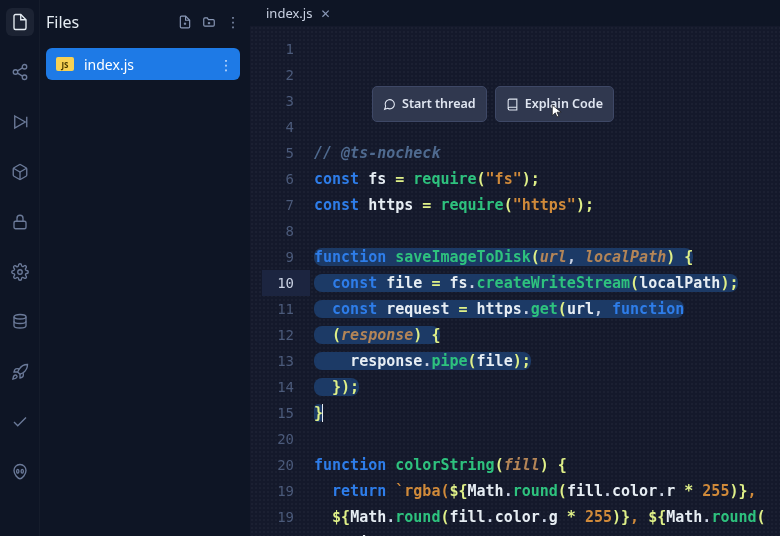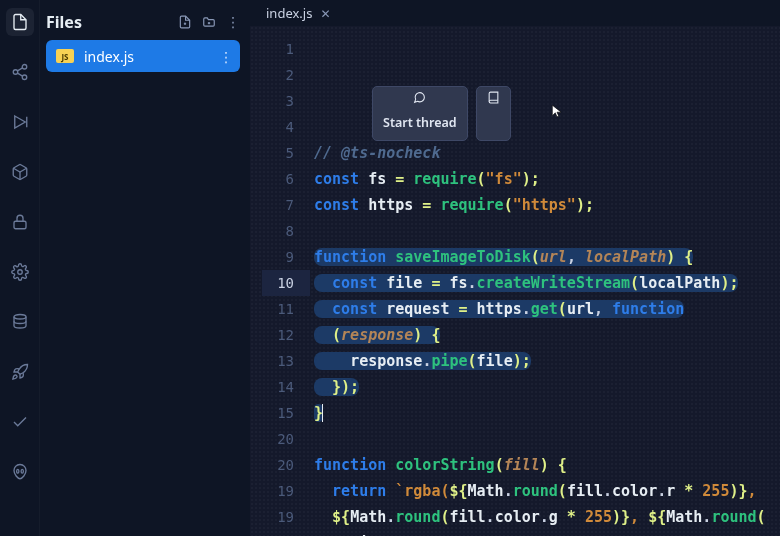--- a/index.html
+++ b/index.html
@@ -38,24 +38,24 @@
   .sidebar {
     width: 210px;
     background: #0e1525;
     padding: 6px 10px 0 6px;
   }
   .sidebar-header {
     display: flex; align-items: center; justify-content: space-between;
     height: 32px;
     color: #e6edf3;
   }
-  .sidebar-title { font-size: 16px; font-weight: 700; font-family: system-ui, sans-serif; }
+  .sidebar-title { font-size: 16px; font-weight: 400; font-family: system-ui, sans-serif; }
   .sidebar-actions { display: flex; gap: 10px; color: #8a99b8; }
   .sidebar-actions .sa-item { width: 14px; height: 14px; display:flex; align-items:center; justify-content:center; }
-  .file-tree { margin-top: 2px; }
+  .file-tree { margin-top: 10px; }
   .file-item {
     display: flex; align-items: center;
     height: 32px;
     border-radius: 6px;
     padding: 0 6px 0 10px;
     gap: 10px;
     color: #fff;
     font-family: system-ui, sans-serif;
     font-size: 14px;
   }
@@ -146,21 +146,21 @@
     z-index: 10;
   }
   .fbtn {
     background: #30384f;
     border: 1px solid #3e4866;
     color: #e0e6f1;
     border-radius: 5px;
     padding: 4px 10px;
     font-family: system-ui, sans-serif;
     font-size: 12.5px;
-    display: flex; align-items: center; gap: 6px; flex-direction: column;
+    display: flex; align-items: center; gap: 6px;
   }
   .fbtn svg { width: 13px; height: 13px; stroke: currentColor; fill:none; stroke-width:2; }
   .cursor-ptr {
     position: absolute;
     top: 76px; left: 240px;
     z-index: 11;
     width: 14px; height: 18px;
   }
 </style>
 </head>
@@ -306,20 +306,21 @@
             <svg viewBox="0 0 24 24">
                 <path d="M21 11.5a8.4 8.4 0 0 1-8.5 8.5 8.5 8.5 0 0 1-4-.9L3 21l1.9-5.6A8.5 8.5 0 1 1 21 11.5z"></path>
               </svg>
             <span>Start thread</span>
           </div>
           <div class="fbtn">
             <svg viewBox="0 0 24 24">
                 <path d="M4 19.5A2.5 2.5 0 0 1 6.5 17H20"></path>
                 <path d="M6.5 2H20v20H6.5A2.5 2.5 0 0 1 4 19.5v-15A2.5 2.5 0 0 1 6.5 2z"></path>
               </svg>
+            <span>Explain Code</span>
           </div>
         </div>
         <svg class="cursor-ptr" viewBox="0 0 24 24">
             <path fill="#fff" stroke="#000" stroke-width="1" d="M4 2l0 18 5-5 3 7 3-1-3-7 7 0z"></path>
           </svg>
       <div class="row"><span class="c-comment">// @ts-nocheck</span></div><div class="row"><span class="c-kw">const </span><span class="c-name">fs</span><span class="c-punc"> = </span><span class="c-fn">require</span><span class="c-punc">(</span><span class="c-str">"fs"</span><span class="c-punc">);</span></div><div class="row"><span class="c-kw">const </span><span class="c-name">https</span><span class="c-punc"> = </span><span class="c-fn">require</span><span class="c-punc">(</span><span class="c-str">"https"</span><span class="c-punc">);</span></div><div class="row"></div><div class="row"><span class="sel"><span class="c-kw">function </span><span class="c-fn">saveImageToDisk</span><span class="c-punc">(</span><span class="c-param">url</span><span class="c-punc2">, </span><span class="c-param">localPath</span><span class="c-punc">) </span><span class="c-op">{</span></span></div><div class="row"><span class="sel"><span>  </span><span class="c-kw">const </span><span class="c-name">file</span><span class="c-punc"> = </span><span class="c-name">fs</span><span class="c-punc2">.</span><span class="c-fn">createWriteStream</span><span class="c-punc">(</span><span class="c-name">localPath</span><span class="c-punc">);</span></span></div><div class="row"><span class="sel"><span>  </span><span class="c-kw">const </span><span class="c-name">request</span><span class="c-punc"> = </span><span class="c-name">https</span><span class="c-punc2">.</span><span class="c-fn">get</span><span class="c-punc">(</span><span class="c-name">url</span><span class="c-punc2">, </span><span class="c-kw">function</span></span></div><div class="row"><span class="sel"><span>  </span><span class="c-punc">(</span><span class="c-param">response</span><span class="c-punc">) </span><span class="c-op">{</span></span></div><div class="row"><span class="sel"><span>    </span><span class="c-name">response</span><span class="c-punc2">.</span><span class="c-fn">pipe</span><span class="c-punc">(</span><span class="c-name">file</span><span class="c-punc">);</span></span></div><div class="row"><span class="sel"><span>  </span><span class="c-op">}</span><span class="c-punc">);</span></span></div><div class="row"><span class="sel"><span class="c-op">}</span><span class="caret"></span></span></div><div class="row"></div><div class="row"><span class="c-kw">function </span><span class="c-fn">colorString</span><span class="c-punc">(</span><span class="c-param">fill</span><span class="c-punc">) </span><span class="c-op">{</span></div><div class="row"><span>  </span><span class="c-kw">return </span><span class="c-str">`rgba(</span><span class="c-op">${</span><span class="c-name">Math</span><span class="c-punc2">.</span><span class="c-fn">round</span><span class="c-punc">(</span><span class="c-name">fill</span><span class="c-punc2">.</span><span class="c-name">color</span><span class="c-punc2">.</span><span class="c-name">r</span><span class="c-punc"> * </span><span class="c-num">255</span><span class="c-punc">)</span><span class="c-op">}</span><span class="c-str">,</span></div><div class="row"><span>  </span><span class="c-op">${</span><span class="c-name">Math</span><span class="c-punc2">.</span><span class="c-fn">round</span><span class="c-punc">(</span><span class="c-name">fill</span><span class="c-punc2">.</span><span class="c-name">color</span><span class="c-punc2">.</span><span class="c-name">g</span><span class="c-punc"> * </span><span class="c-num">255</span><span class="c-punc">)</span><span class="c-op">}</span><span class="c-str">, </span><span class="c-op">${</span><span class="c-name">Math</span><span class="c-punc2">.</span><span class="c-fn">round</span><span class="c-punc">(</span></div><div class="row"><span>    </span><span class="c-name">fill</span><span class="c-punc2">.</span><span class="c-name">color</span><span class="c-punc2">.</span><span class="c-name">b</span><span class="c-punc"> * </span><span class="c-num">255</span></div></div>
     </div>
   </div>
 </div>
 

